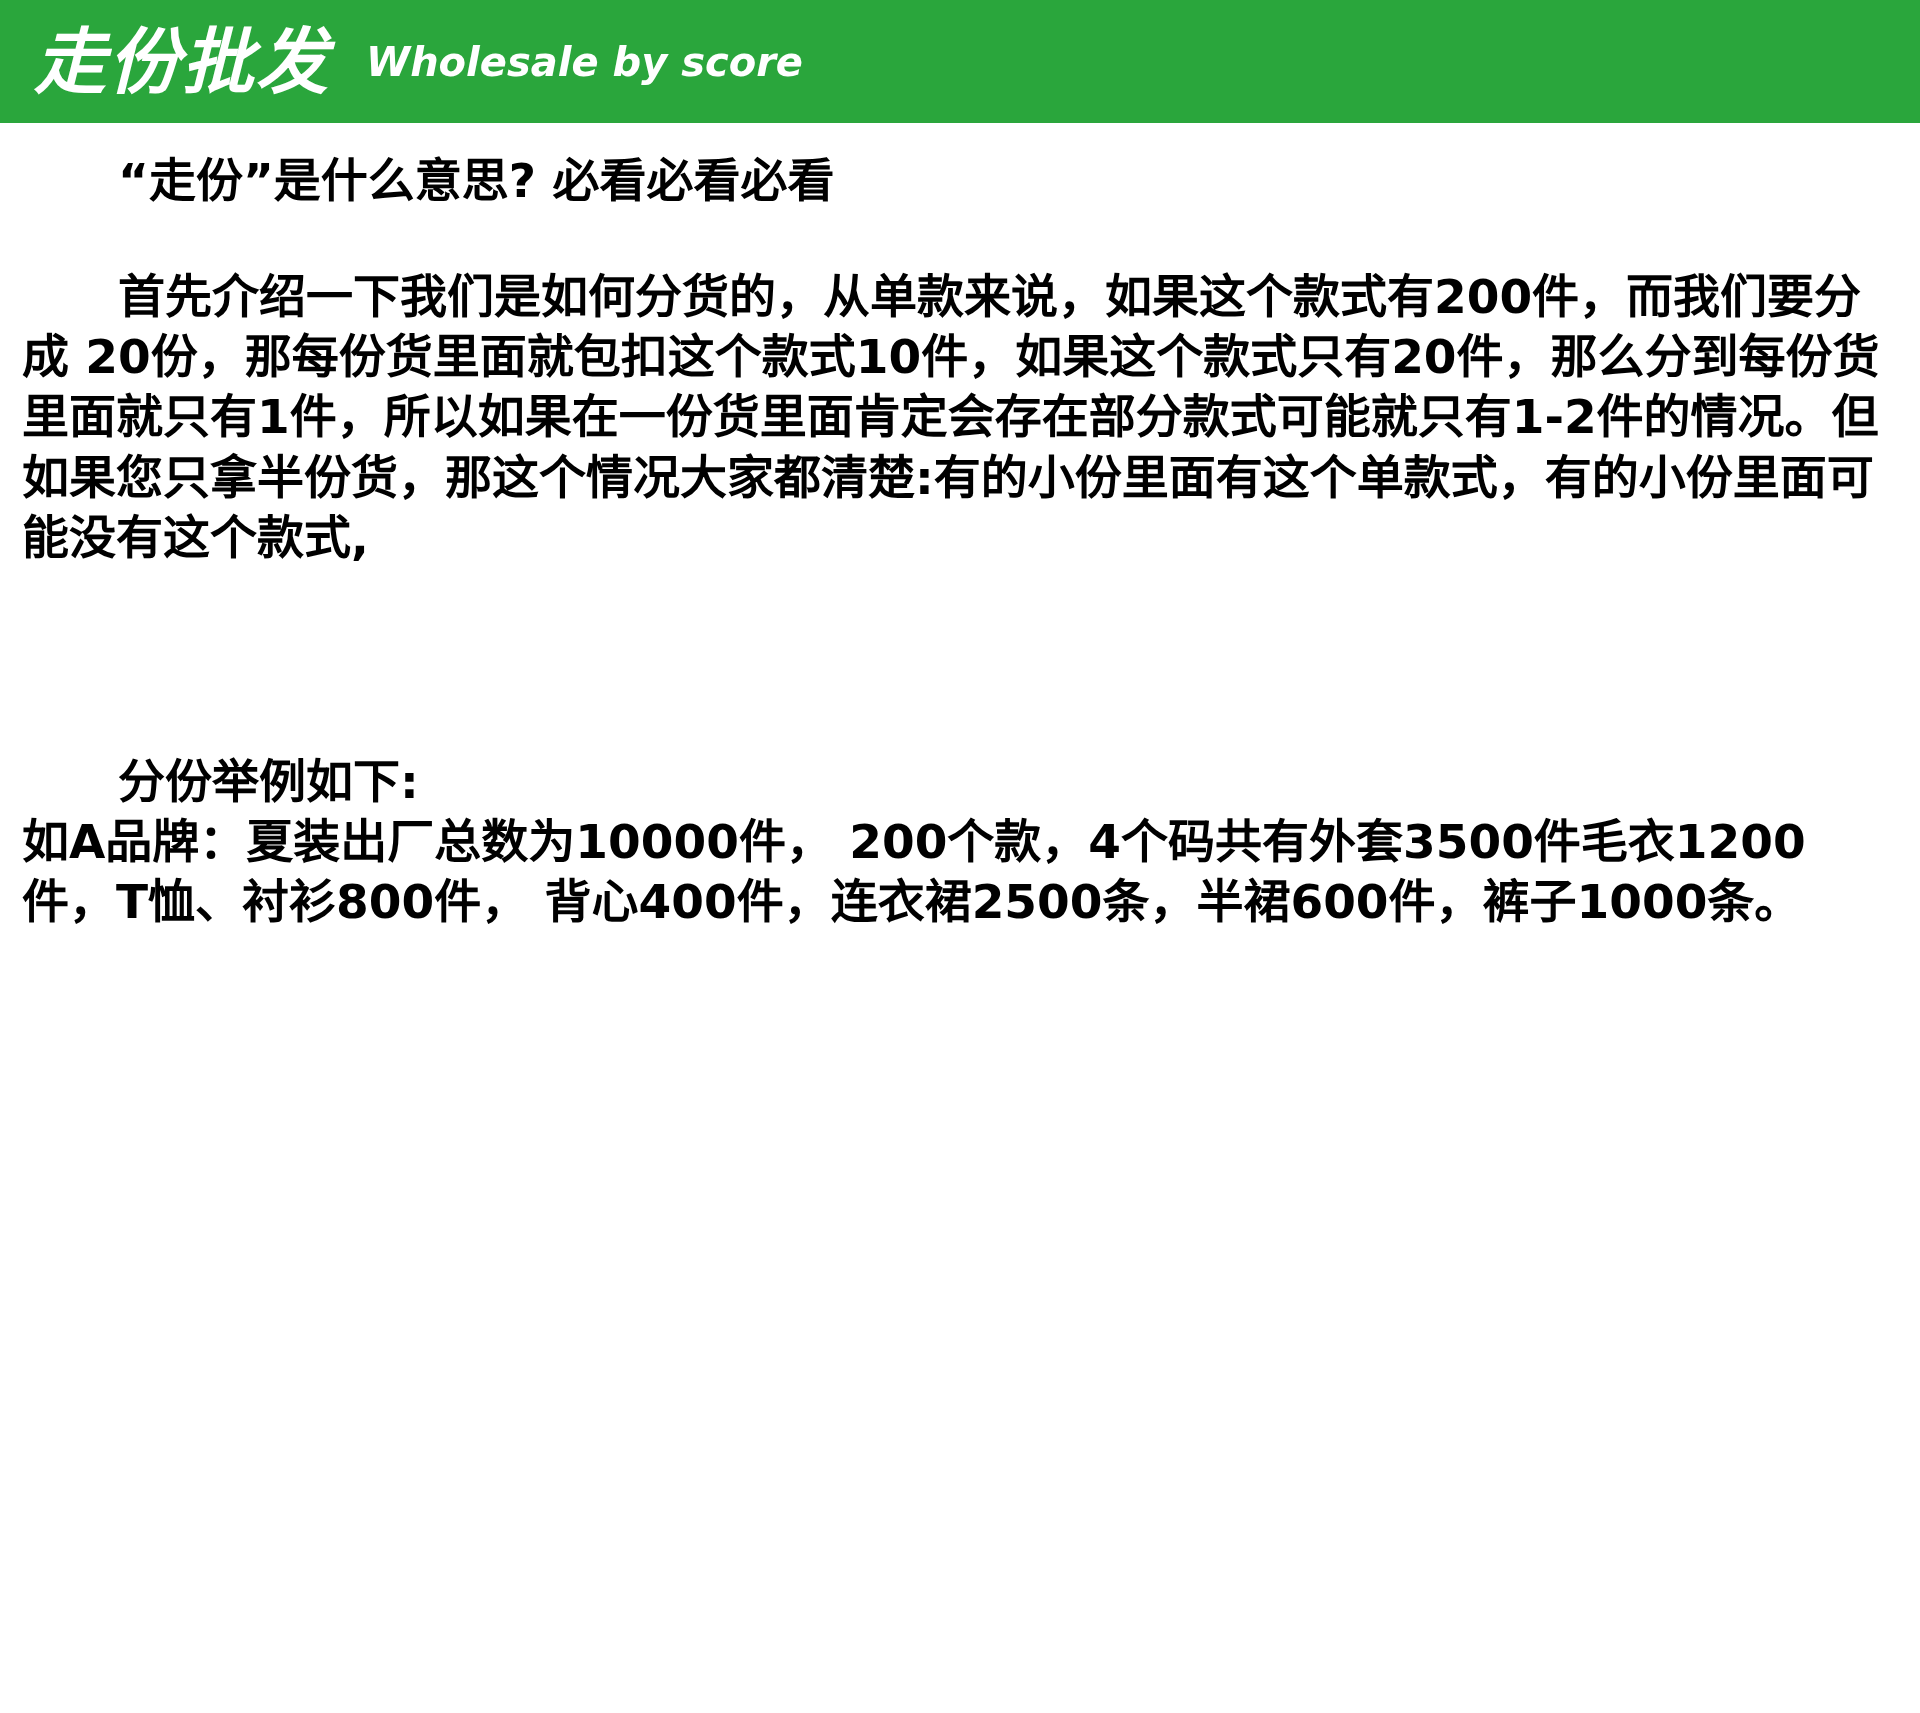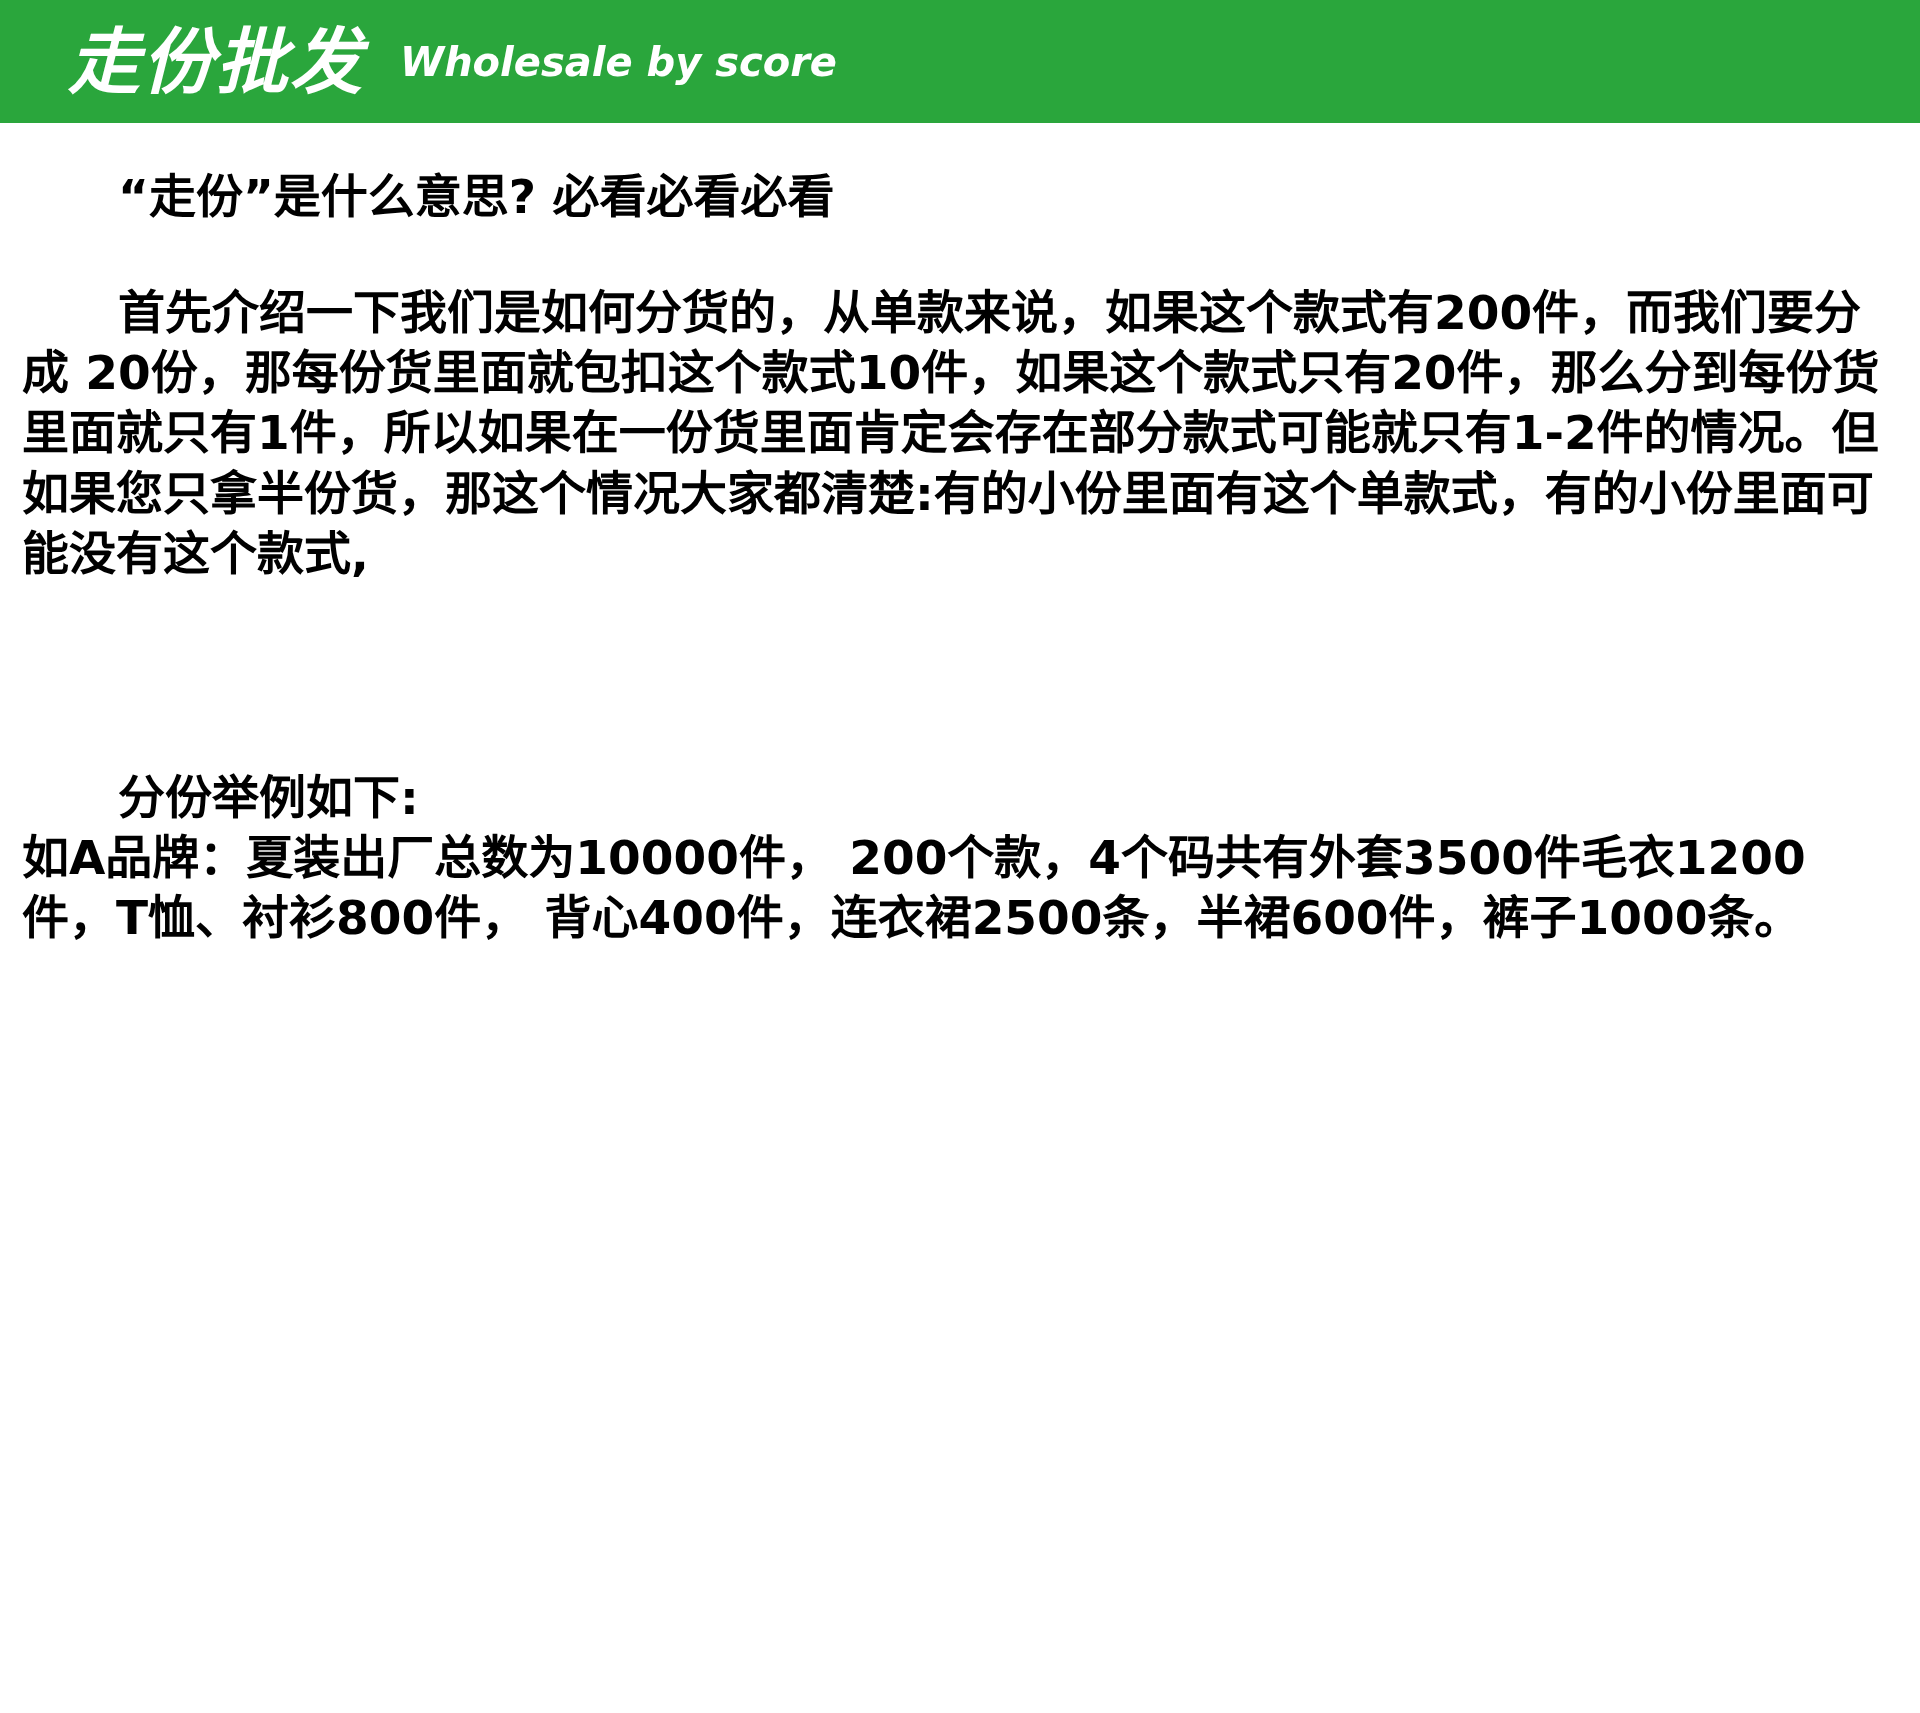--- a/index.html
+++ b/index.html
@@ -18,21 +18,21 @@
     width: 1920px;
     position: relative;
   }
 
   
   .banner {
     background: #2aa63c;
     height: 123px;
     display: flex;
     align-items: center;
-    padding-left: 68px;
+    padding-left: 34px;
     box-sizing: border-box;
   }
   .banner-title {
     color: #ffffff;
     font-size: 72px;
     font-weight: bold;
     font-style: italic;
     letter-spacing: 2px;
     line-height: 1;
     white-space: nowrap;
@@ -42,21 +42,21 @@
     font-size: 40px;
     font-style: italic;
     font-weight: 600;
     margin-left: 36px;
     line-height: 1;
     white-space: nowrap;
   }
 
   
   .content {
-    padding: 44px 22px 40px 22px;
+    padding: 28px 22px 40px 22px;
     box-sizing: border-box;
   }
   .para {
     font-size: 47px;
     font-weight: bold;
     line-height: 1.28;
     letter-spacing: 0px;
     margin: 0 0 0 0;
     color: #000000;
     word-break: break-all;

